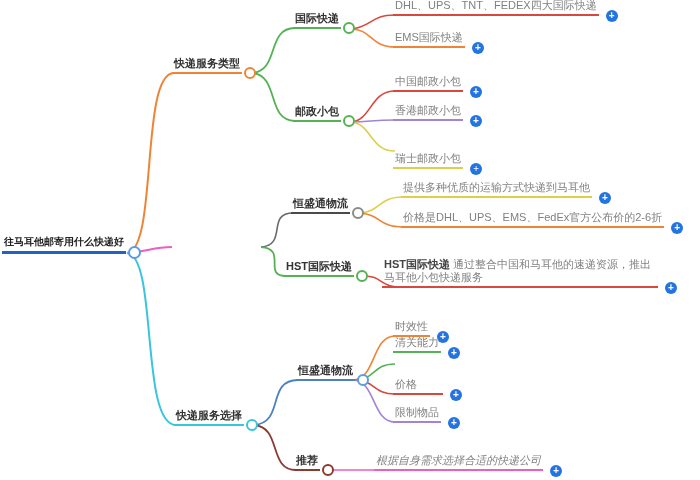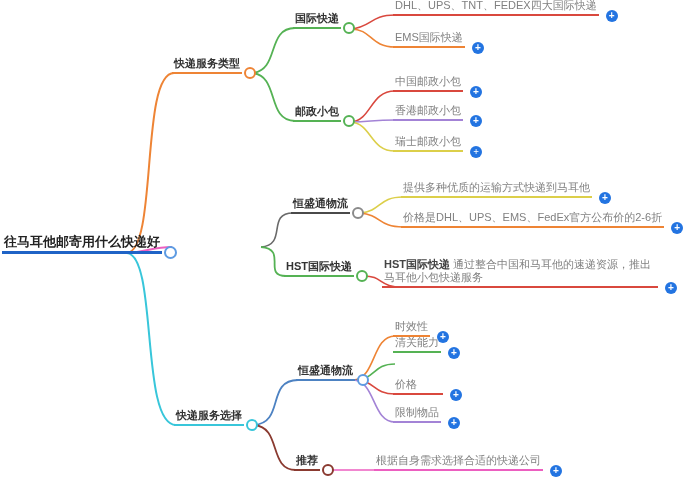--- a/index.html
+++ b/index.html
@@ -6,21 +6,21 @@
   #canvas{
     position:relative;width:700px;height:480px;background:#ffffff;overflow:hidden;
     font-family:"Liberation Sans","DejaVu Sans",sans-serif;
   }
   #wires{position:absolute;left:0;top:0;width:700px;height:480px;}
   .node{
     position:absolute;white-space:nowrap;line-height:13px;font-size:11px;
     padding:0 2px 2px 2px;border-bottom:2px solid #999;color:#808080;
   }
   .node.bold{font-weight:bold;color:#333333;}
-  .node.root{font-size:13px;line-height:14px;border-bottom-width:3px;color:#222;}
+  .node.root{font-size:10px;line-height:14px;border-bottom-width:3px;color:#222;}
   .node.wrap{white-space:normal;width:272px;line-height:13px;}
   .handle{
     position:absolute;right:-14px;bottom:-7px;width:8px;height:8px;border-radius:50%;
     background:#ffffff;border:2px solid #999;
   }
   .root .handle{right:-15px;bottom:-8px;width:9px;height:9px;}
   .plus{
     position:absolute;right:-19px;bottom:-8px;width:12px;height:12px;border-radius:50%;
     background:#2374e1;color:#ffffff;font-size:10px;font-weight:bold;line-height:12px;
     text-align:center;cursor:pointer;
@@ -105,21 +105,21 @@
   <div class="node" style="left:393px;top:75px;border-color:#d9483e;">
     <span>中国邮政小包</span>
     <span class="plus">+</span>
   </div>
 
   <div class="node" style="left:393px;top:104px;border-color:#a383d6;">
     <span>香港邮政小包</span>
     <span class="plus">+</span>
   </div>
 
-  <div class="node" style="left:393px;top:135px;border-color:#dccf4a;font-family:Liberation Serif, serif;">
+  <div class="node" style="left:393px;top:152px;border-color:#dccf4a;font-family:Liberation Serif, serif;">
     <span>瑞士邮政小包</span>
     <span class="plus">+</span>
   </div>
 
   <div class="node bold" style="left:291px;top:197px;border-color:#4a4a4a;text-align:center;">
     <span>恒盛通物流</span>
     <span class="handle" style="border-color:#8a8a8a;"></span>
   </div>
 
   <div class="node bold" style="left:284px;top:260px;border-color:#55b254;">
@@ -165,18 +165,18 @@
   <div class="node" style="left:393px;top:378px;border-color:#d9483e;min-width:46px;">
     <span>价格</span>
     <span class="plus">+</span>
   </div>
 
   <div class="node" style="left:393px;top:406px;border-color:#a383d6;">
     <span>限制物品</span>
     <span class="plus">+</span>
   </div>
 
-  <div class="node" style="left:374px;top:454px;border-color:#ec5fc0;">
+  <div class="node" style="left:374px;top:454px;border-color:#ec5fc0;font-style:italic;">
     <span>根据自身需求选择合适的快递公司</span>
     <span class="plus">+</span>
   </div>
 
 </div>
 
 </body></html>

